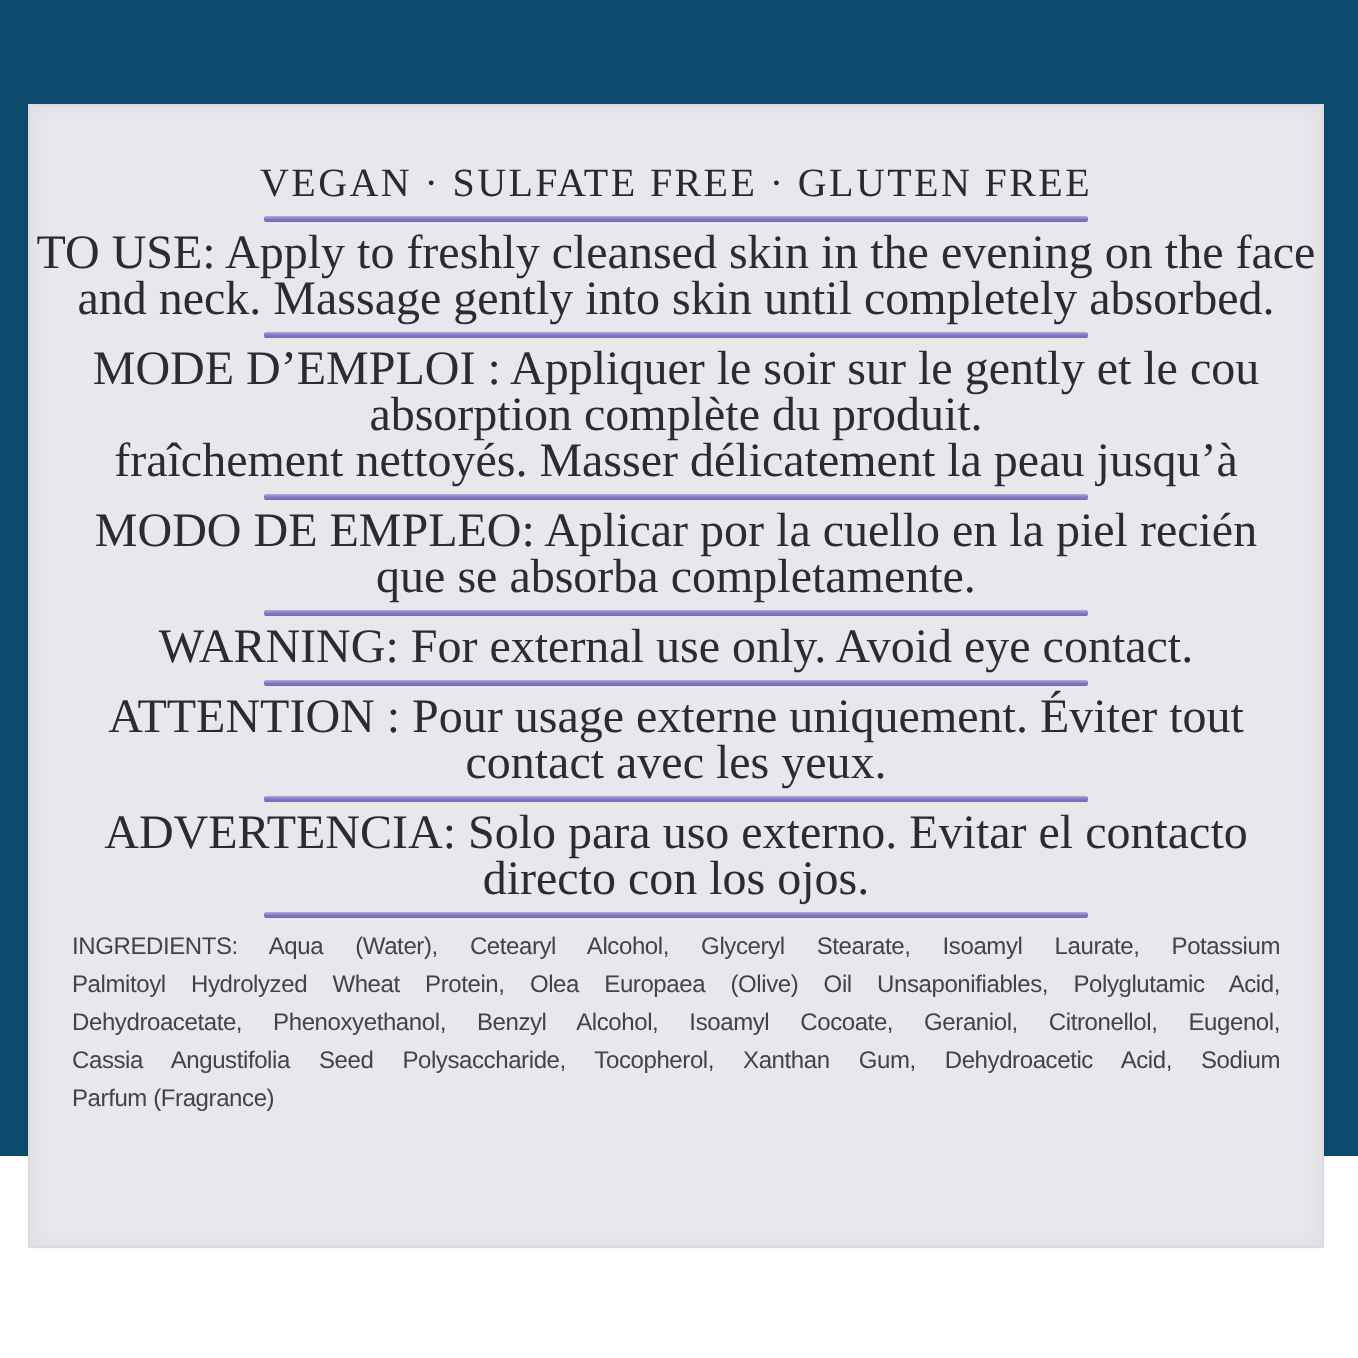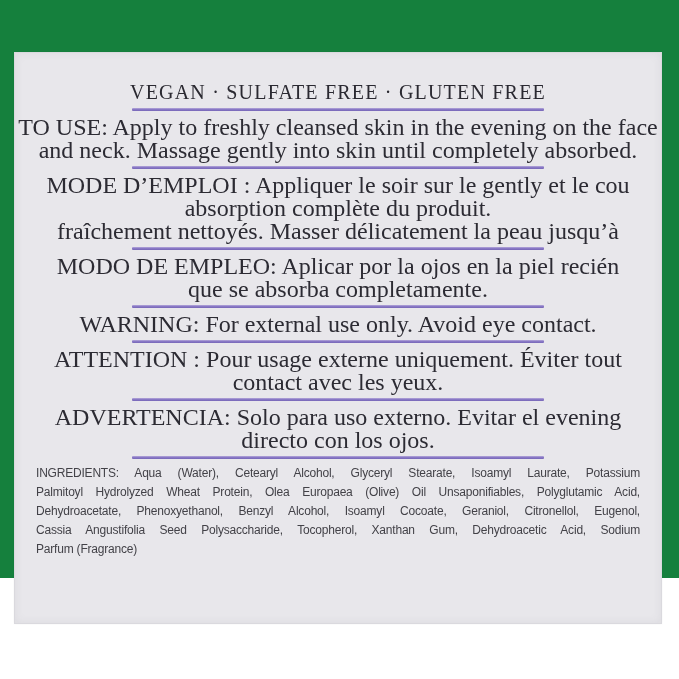--- a/index.html
+++ b/index.html
@@ -8,21 +8,21 @@
     background: #ffffff;
     width: 679px;
     height: 679px;
     overflow: hidden;
     font-family: "Liberation Serif", "DejaVu Serif", serif;
   }
   .stage {
     position: relative;
     width: 679px;
     height: 578px;
-    background: #15803d;
+    background: #0c4a6e;
   }
   .label-panel {
     position: absolute;
     left: 14px;
     top: 52px;
     width: 648px;
     height: 572px;
     background: var(--panel-bg, #e8e7eb);
     box-shadow: inset 0 0 10px rgba(70,65,90,0.07), 0 0 2px rgba(0,0,0,0.05);
     border: 1px solid rgba(120,115,135,0.12);
@@ -92,41 +92,41 @@
 
     <div class="section">
       <span class="body-line">MODE D’EMPLOI : Appliquer le soir sur le gently et le cou</span>
       <span class="body-line">absorption complète du produit.</span>
       <span class="body-line">fraîchement nettoyés. Masser délicatement la peau jusqu’à</span>
     </div>
 
     <div class="divider"></div>
 
     <div class="section">
-      <span class="body-line">MODO DE EMPLEO: Aplicar por la ojos en la piel recién</span>
+      <span class="body-line">MODO DE EMPLEO: Aplicar por la cuello en la piel recién</span>
       <span class="body-line">que se absorba completamente.</span>
     </div>
 
     <div class="divider"></div>
 
     <div class="section">
       <span class="body-line">WARNING: For external use only. Avoid eye contact.</span>
     </div>
 
     <div class="divider"></div>
 
     <div class="section">
       <span class="body-line">ATTENTION : Pour usage externe uniquement. Éviter tout</span>
       <span class="body-line">contact avec les yeux.</span>
     </div>
 
     <div class="divider"></div>
 
     <div class="section">
-      <span class="body-line">ADVERTENCIA: Solo para uso externo. Evitar el evening</span>
+      <span class="body-line">ADVERTENCIA: Solo para uso externo. Evitar el contacto</span>
       <span class="body-line">directo con los ojos.</span>
     </div>
 
     <div class="divider"></div>
 
     <div class="ingredients">
       <span class="ing-line">INGREDIENTS: Aqua (Water), Cetearyl Alcohol, Glyceryl Stearate, Isoamyl Laurate, Potassium</span>
       <span class="ing-line">Palmitoyl Hydrolyzed Wheat Protein, Olea Europaea (Olive) Oil Unsaponifiables, Polyglutamic Acid,</span>
       <span class="ing-line">Dehydroacetate, Phenoxyethanol, Benzyl Alcohol, Isoamyl Cocoate, Geraniol, Citronellol, Eugenol,</span>
       <span class="ing-line">Cassia Angustifolia Seed Polysaccharide, Tocopherol, Xanthan Gum, Dehydroacetic Acid, Sodium</span>

